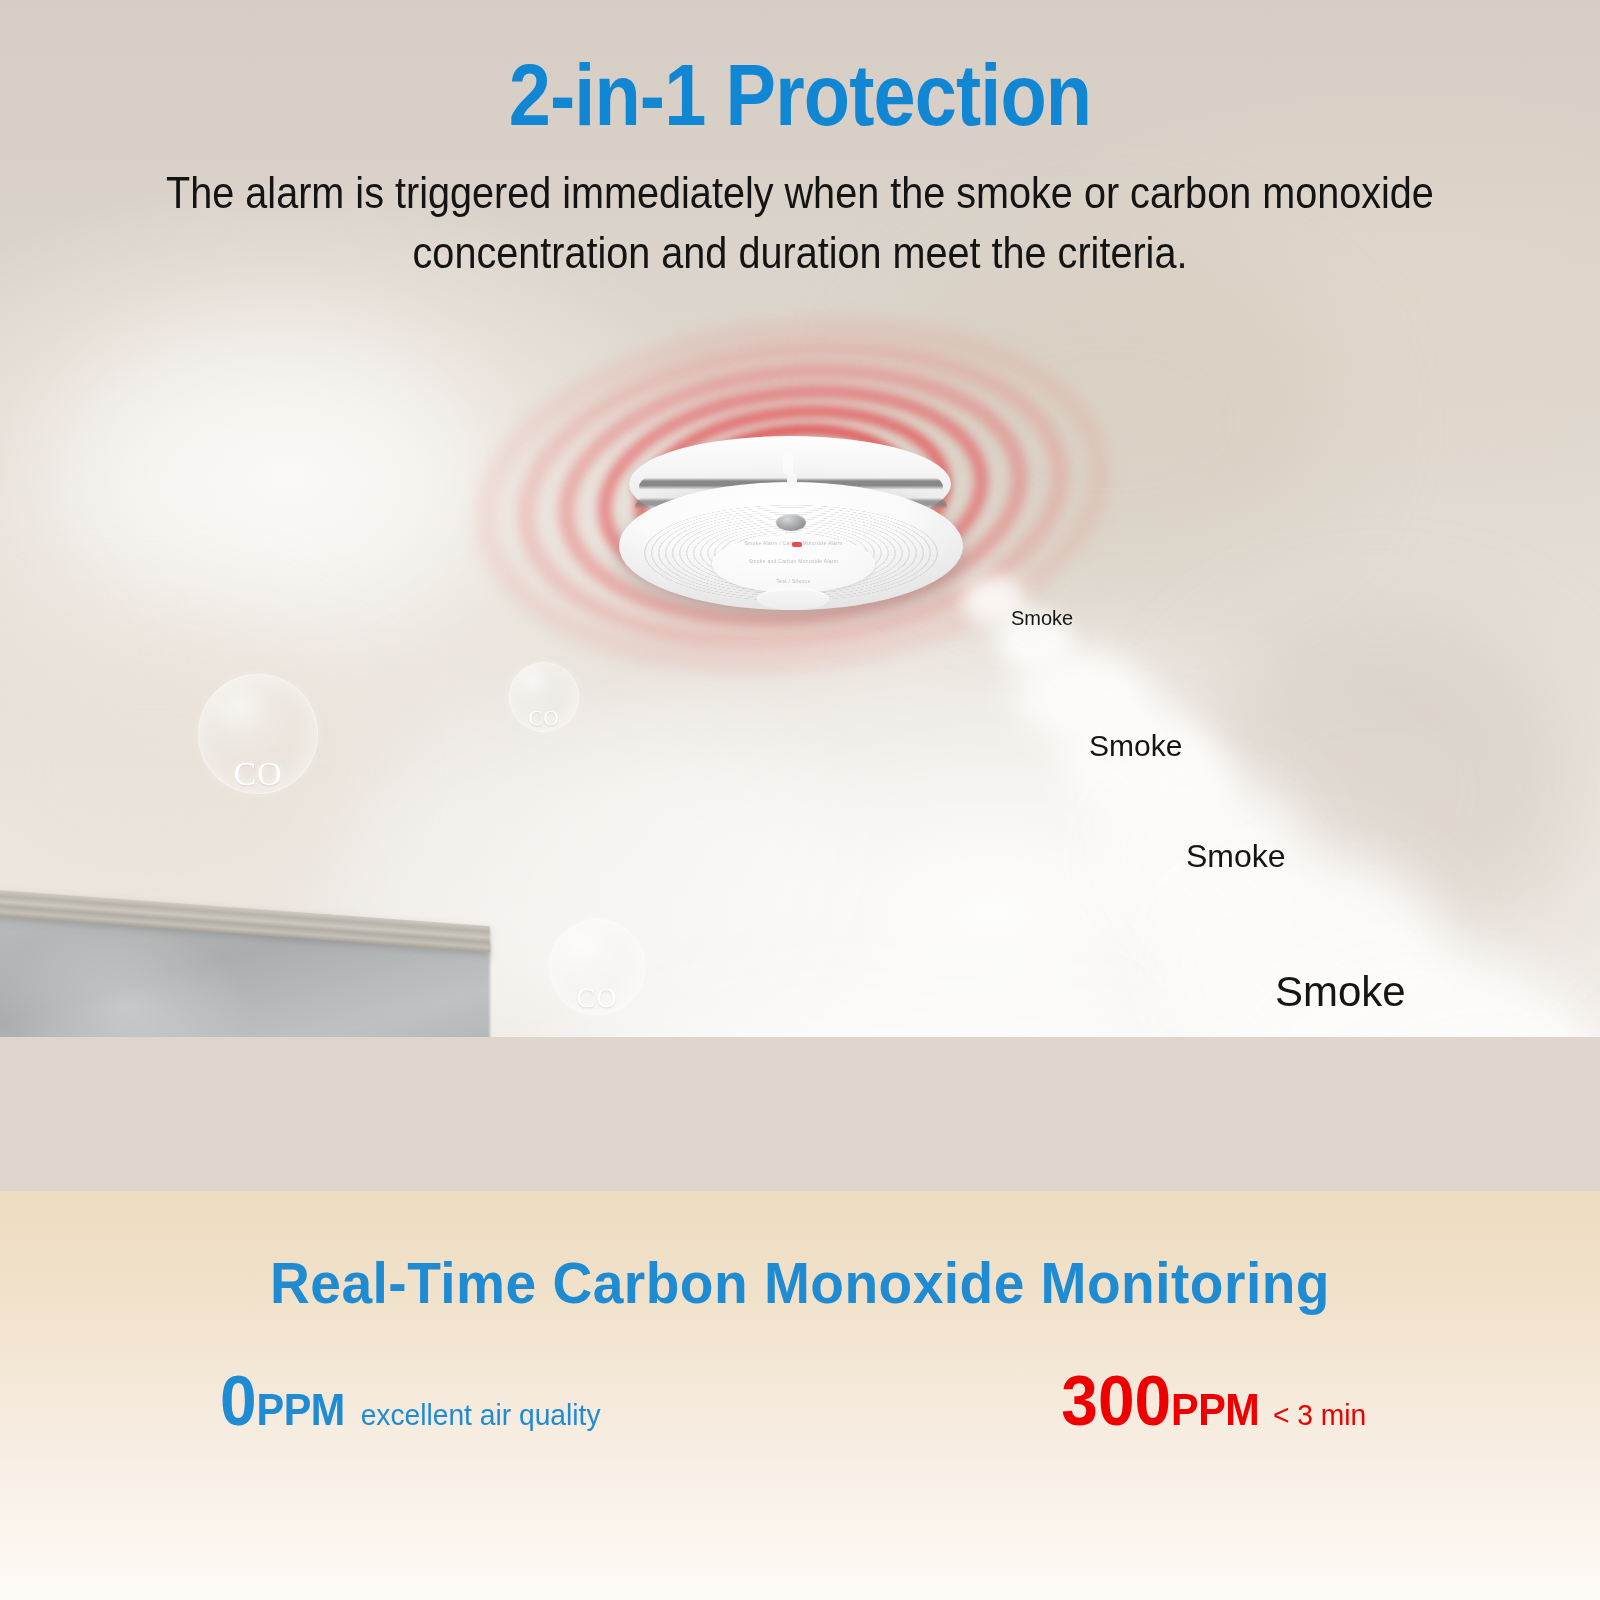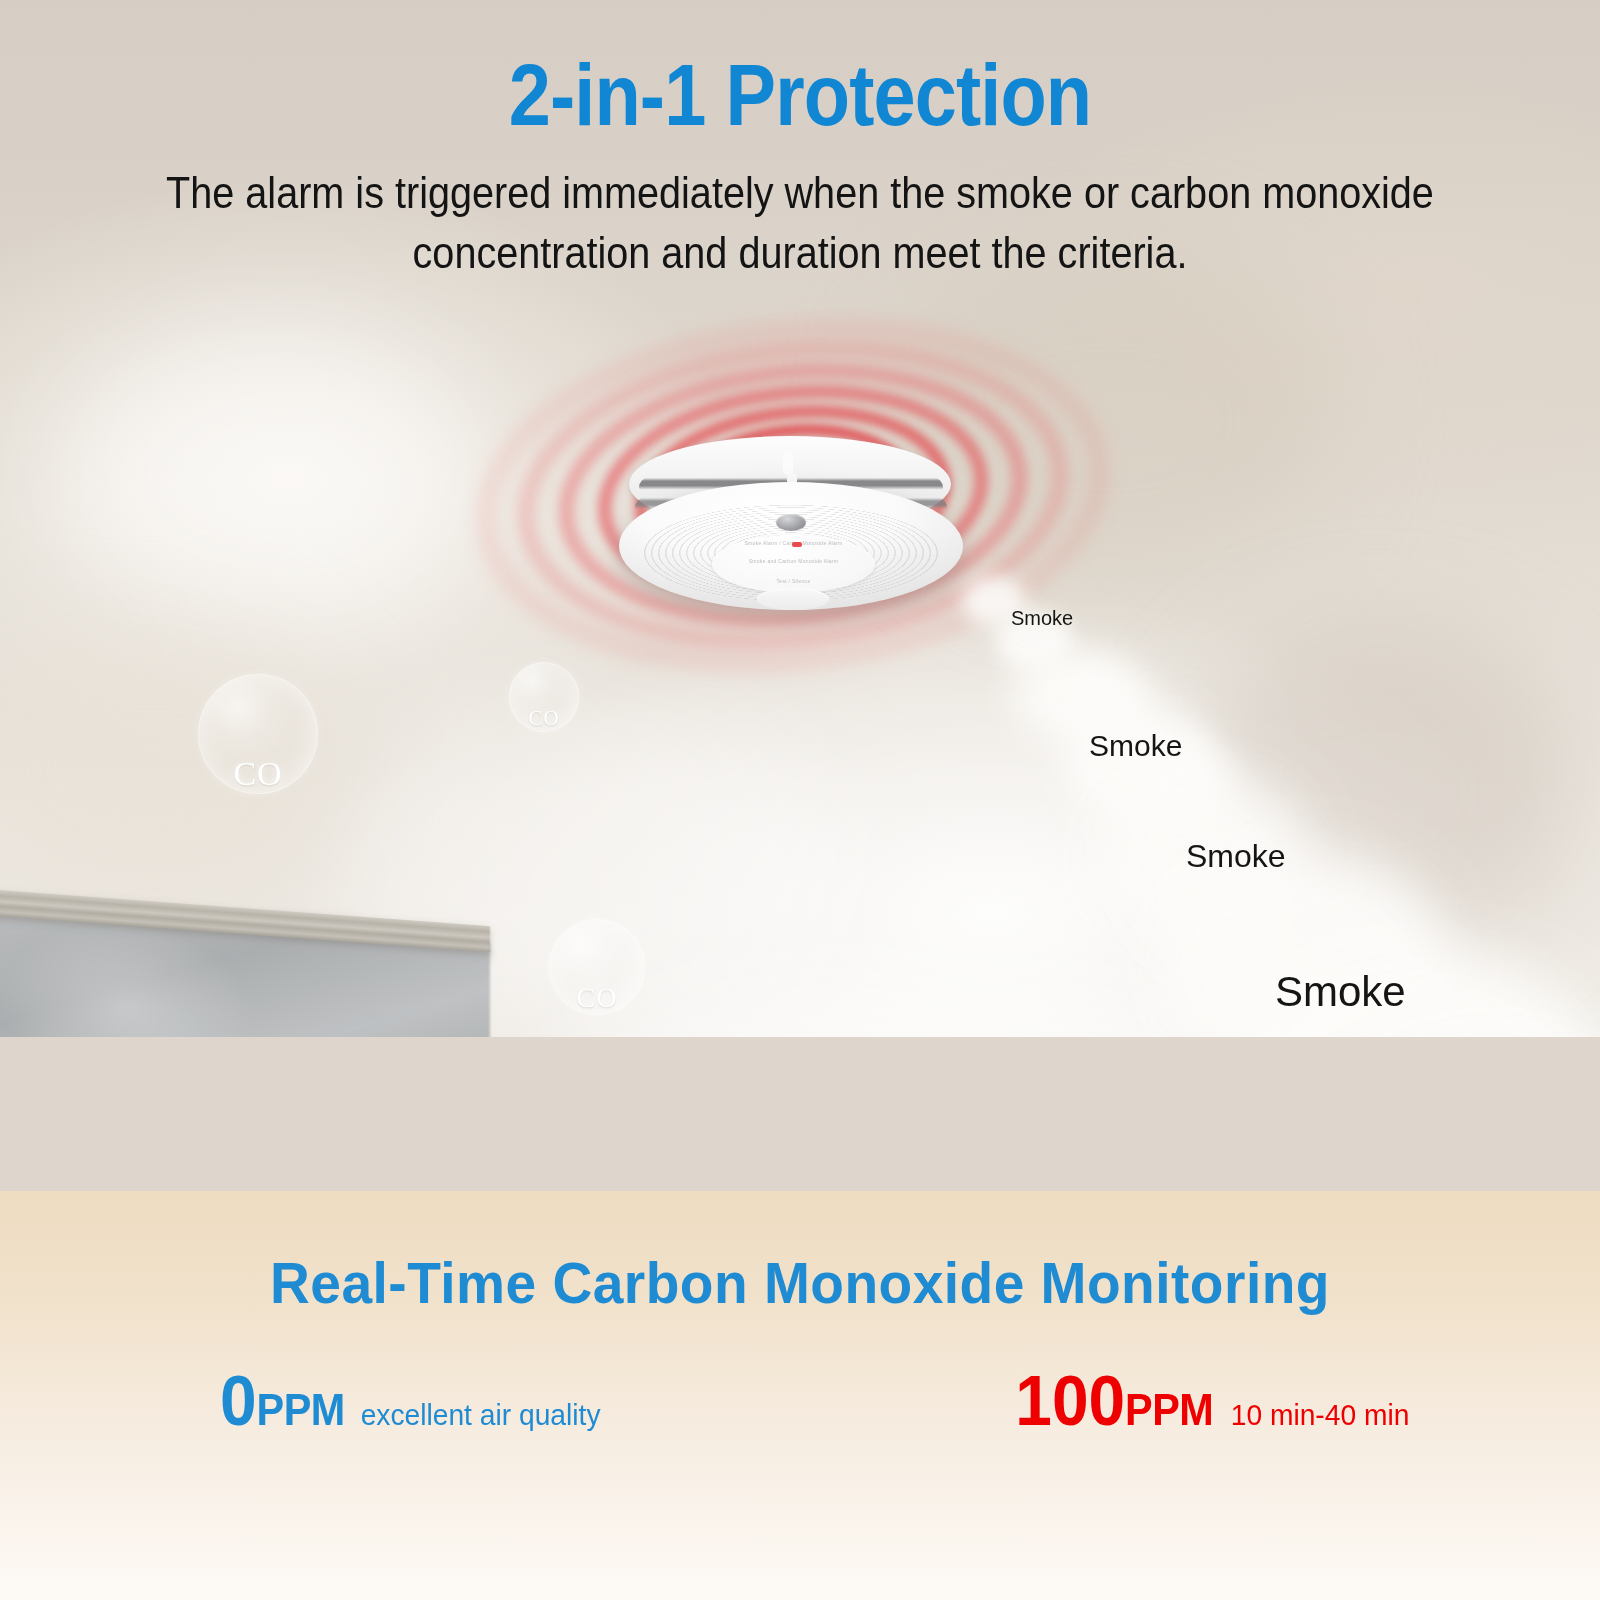--- a/index.html
+++ b/index.html
@@ -265,24 +265,24 @@
     <div id="stats">
 
       <div class="stat">
         <div class="statval blue">
           <span class="statnum">0</span><span class="statunit">PPM</span>
         </div>
         <div class="statdesc blue">excellent air quality</div>
       </div>
 
 
+
       <div class="stat">
         <div class="statval red">
-          <span class="statnum">100</span><span class="statunit">PPM</span>
+          <span class="statnum">300</span><span class="statunit">PPM</span>
         </div>
-        <div class="statdesc red">10 min-40 min</div>
+        <div class="statdesc red">&lt; 3 min</div>
       </div>
 
-
     </div>
   </div>
 
 </div>
 
 </body></html>

